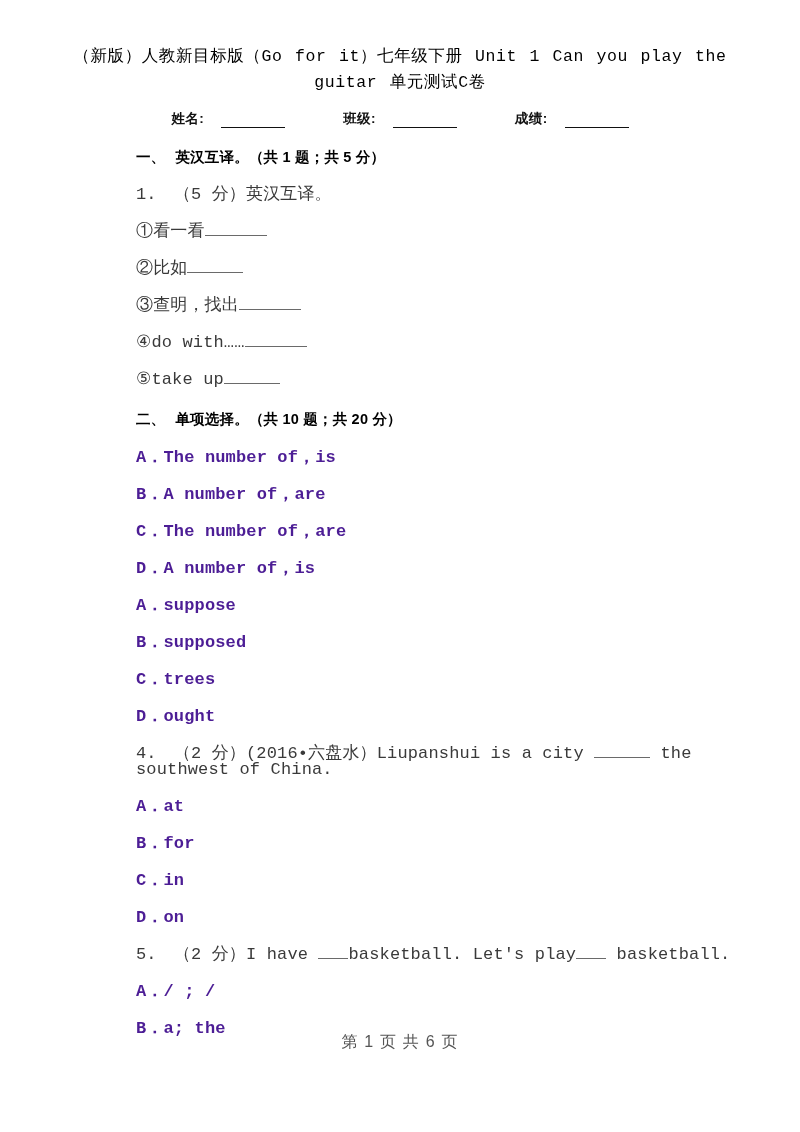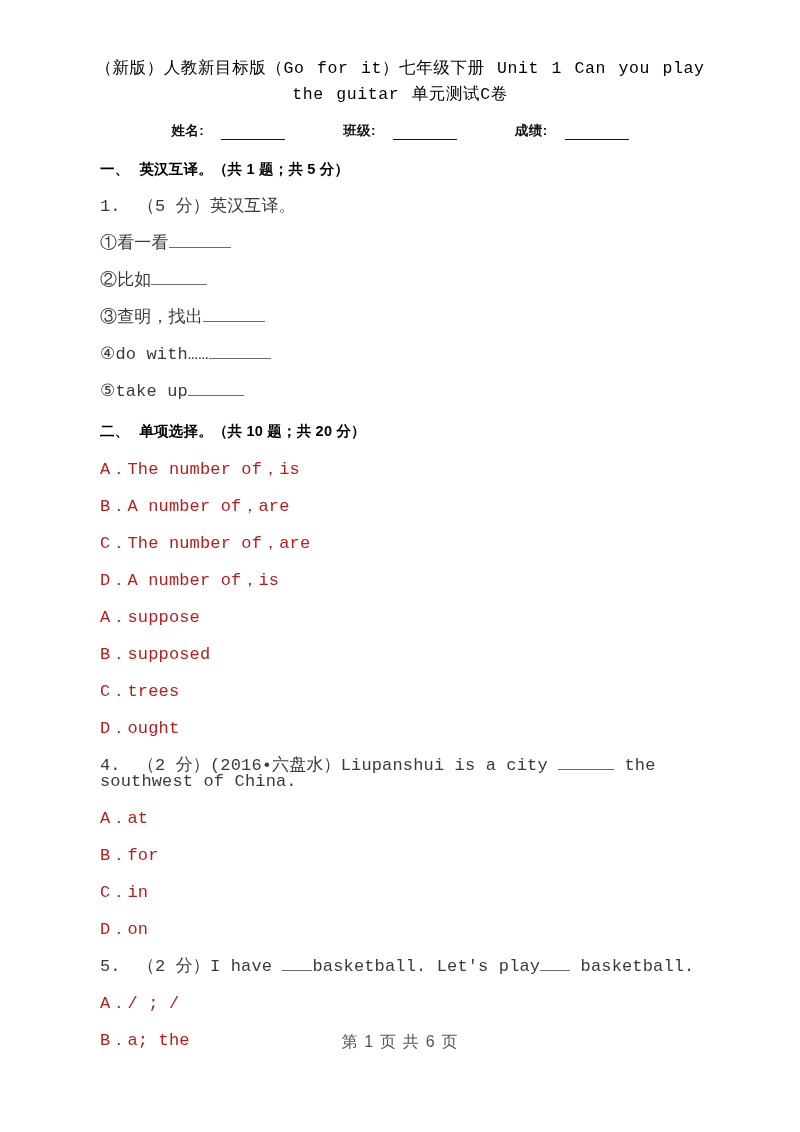--- a/index.html
+++ b/index.html
@@ -14,21 +14,21 @@
     font-family: "Liberation Serif", "DejaVu Serif", serif;
     color: #000000;
     overflow: hidden;
   }
 
   .page {
     position: relative;
     width: 800px;
     height: 1132px;
     box-sizing: border-box;
-    padding: 12px;
+    padding: 0;
   }
 
   
   .doc-title {
     margin: 0;
     padding: 44px 62px 0 62px;
     text-align: center;
     font-family: "Liberation Mono", "DejaVu Sans Mono", monospace;
     font-size: 16.5px;
     line-height: 26px;
@@ -63,20 +63,21 @@
     width: 64px;
     border-bottom: 1.6px solid #111;
     height: 12px;
     margin-left: 1px;
   }
 
   
   .content {
     padding: 0 62px 0 88px;
     margin-top: 20px;
+    margin-left: 48px;
   }
 
   .section-heading {
     font-family: "Liberation Sans", "DejaVu Sans", sans-serif;
     font-size: 14.5px;
     font-weight: 700;
     color: #000;
     margin: 14px 0 0 0;
     letter-spacing: 0.2px;
   }
@@ -90,21 +91,22 @@
     letter-spacing: 0.15px;
     white-space: pre-wrap;
   }
 
   .qline {
     margin: 21px 0 0 0;
     color: #3a3a3a;
   }
   .optline {
     margin: 21px 0 0 0;
-    color: #b91c1c;
+    color: #4c1d95;
+    font-weight: bold;
   }
   .subline {
     margin: 21px 0 0 0;
     color: #3a3a3a;
   }
 
   .first-after-heading { margin-top: 20px; }
 
   
   .blank-u {

